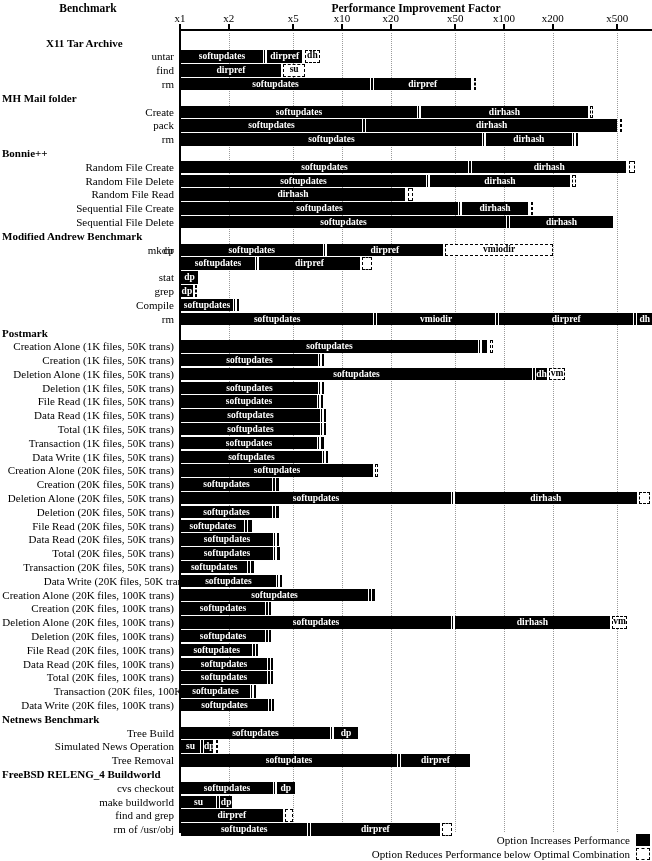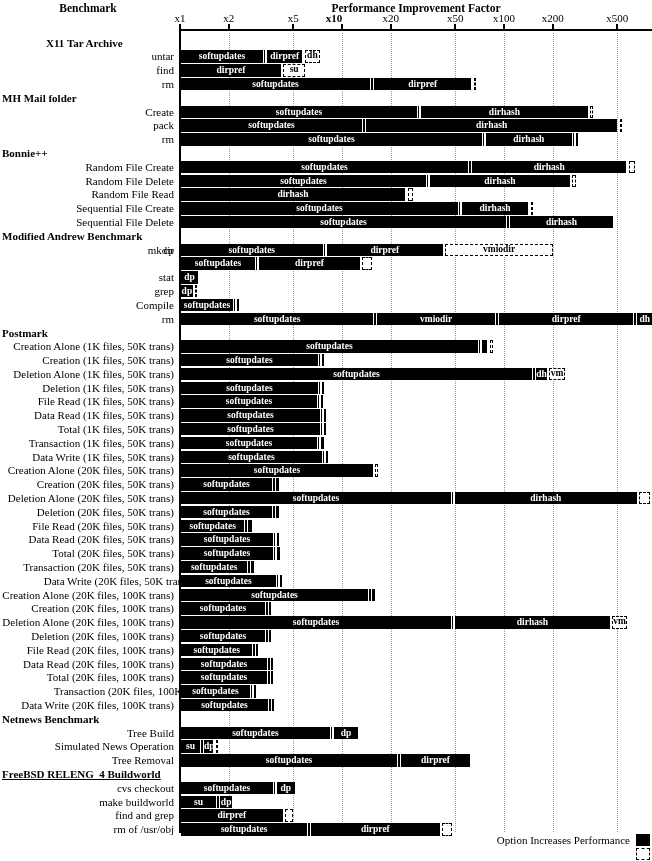--- a/index.html
+++ b/index.html
@@ -39,21 +39,21 @@
   <div class="spine"></div>
   <div id="axis">
       <div class="tick-label" style="left: 180px;">x1</div>
       <div class="tick" style="left: 179.25px;"></div>
       <div class="tick-label" style="left: 228.767px;">x2</div>
       <div class="tick" style="left: 228.017px;"></div>
       <div class="grid" style="left: 228.767px;"></div>
       <div class="tick-label" style="left: 293.233px;">x5</div>
       <div class="tick" style="left: 292.483px;"></div>
       <div class="grid" style="left: 293.233px;"></div>
-      <div class="tick-label" style="left: 334px; font-weight: bold;">x10</div>
+      <div class="tick-label" style="left: 342px;">x10</div>
       <div class="tick" style="left: 341.25px;"></div>
       <div class="grid" style="left: 342px;"></div>
       <div class="tick-label" style="left: 390.767px;">x20</div>
       <div class="tick" style="left: 390.017px;"></div>
       <div class="grid" style="left: 390.767px;"></div>
       <div class="tick-label" style="left: 455.233px;">x50</div>
       <div class="tick" style="left: 454.483px;"></div>
       <div class="grid" style="left: 455.233px;"></div>
       <div class="tick-label" style="left: 504px;">x100</div>
       <div class="tick" style="left: 503.25px;"></div>
@@ -267,21 +267,21 @@
       <div class="seg solid" style="left: 333.733px; top: 726.6px; width: 24.5268px;">dp</div>
       <div class="rlabel" style="top: 740.3px;">Simulated News Operation</div>
       <div class="seg solid" style="left: 181px; top: 740.4px; width: 19.064px;">su</div>
       <div class="divider" style="left: 201.064px; top: 740.4px; height: 12.4px;"></div>
       <div class="seg solid" style="left: 204.064px; top: 740.4px; width: 9.00347px;">dp</div>
       <div class="seg dashed" style="left: 215.567px; top: 740.4px; width: 2px;"></div>
       <div class="rlabel" style="top: 754.1px;">Tree Removal</div>
       <div class="seg solid" style="left: 181px; top: 754.2px; width: 216.152px;">softupdates</div>
       <div class="divider" style="left: 398.152px; top: 754.2px; height: 12.4px;"></div>
       <div class="seg solid" style="left: 401.152px; top: 754.2px; width: 68.7601px;">dirpref</div>
-      <div class="sec" style="top: 768.4px; text-decoration: underline;">FreeBSD RELENG_4 Buildworld</div>
+      <div class="sec" style="top: 768.4px;">FreeBSD RELENG_4 Buildworld</div>
       <div class="rlabel" style="top: 781.7px;">cvs checkout</div>
       <div class="seg solid" style="left: 181px; top: 781.8px; width: 91.9931px;">softupdates</div>
       <div class="divider" style="left: 273.993px; top: 781.8px; height: 12.4px;"></div>
       <div class="seg solid" style="left: 276.993px; top: 781.8px; width: 17.6333px;">dp</div>
       <div class="rlabel" style="top: 795.5px;">make buildworld</div>
       <div class="seg solid" style="left: 181px; top: 795.6px; width: 35.0801px;">su</div>
       <div class="divider" style="left: 217.08px; top: 795.6px; height: 12.4px;"></div>
       <div class="seg solid" style="left: 220.08px; top: 795.6px; width: 12.1195px;">dp</div>
       <div class="rlabel" style="top: 809.3px;">find and grep</div>
       <div class="seg solid" style="left: 181px; top: 809.4px; width: 101.622px;">dirpref</div>
@@ -291,16 +291,17 @@
       <div class="divider" style="left: 308.223px; top: 823.2px; height: 12.4px;"></div>
       <div class="seg solid" style="left: 311.223px; top: 823.2px; width: 128.31px;">dirpref</div>
       <div class="seg dashed" style="left: 442.034px; top: 823.2px; width: 10.3274px;"></div>
     </div>
   <div id="legend">
       <div class="legend-item" style="top: 833px;">
         <div class="lg-text">Option Increases Performance</div>
         <div class="lg-swatch solid"></div>
       </div>
       <div class="legend-item" style="top: 847px;">
+        <div class="lg-text">Option Reduces Performance below Optimal Combination</div>
         <div class="lg-swatch dashed"></div>
       </div>
     </div>
 </div>
 
 </body></html>

